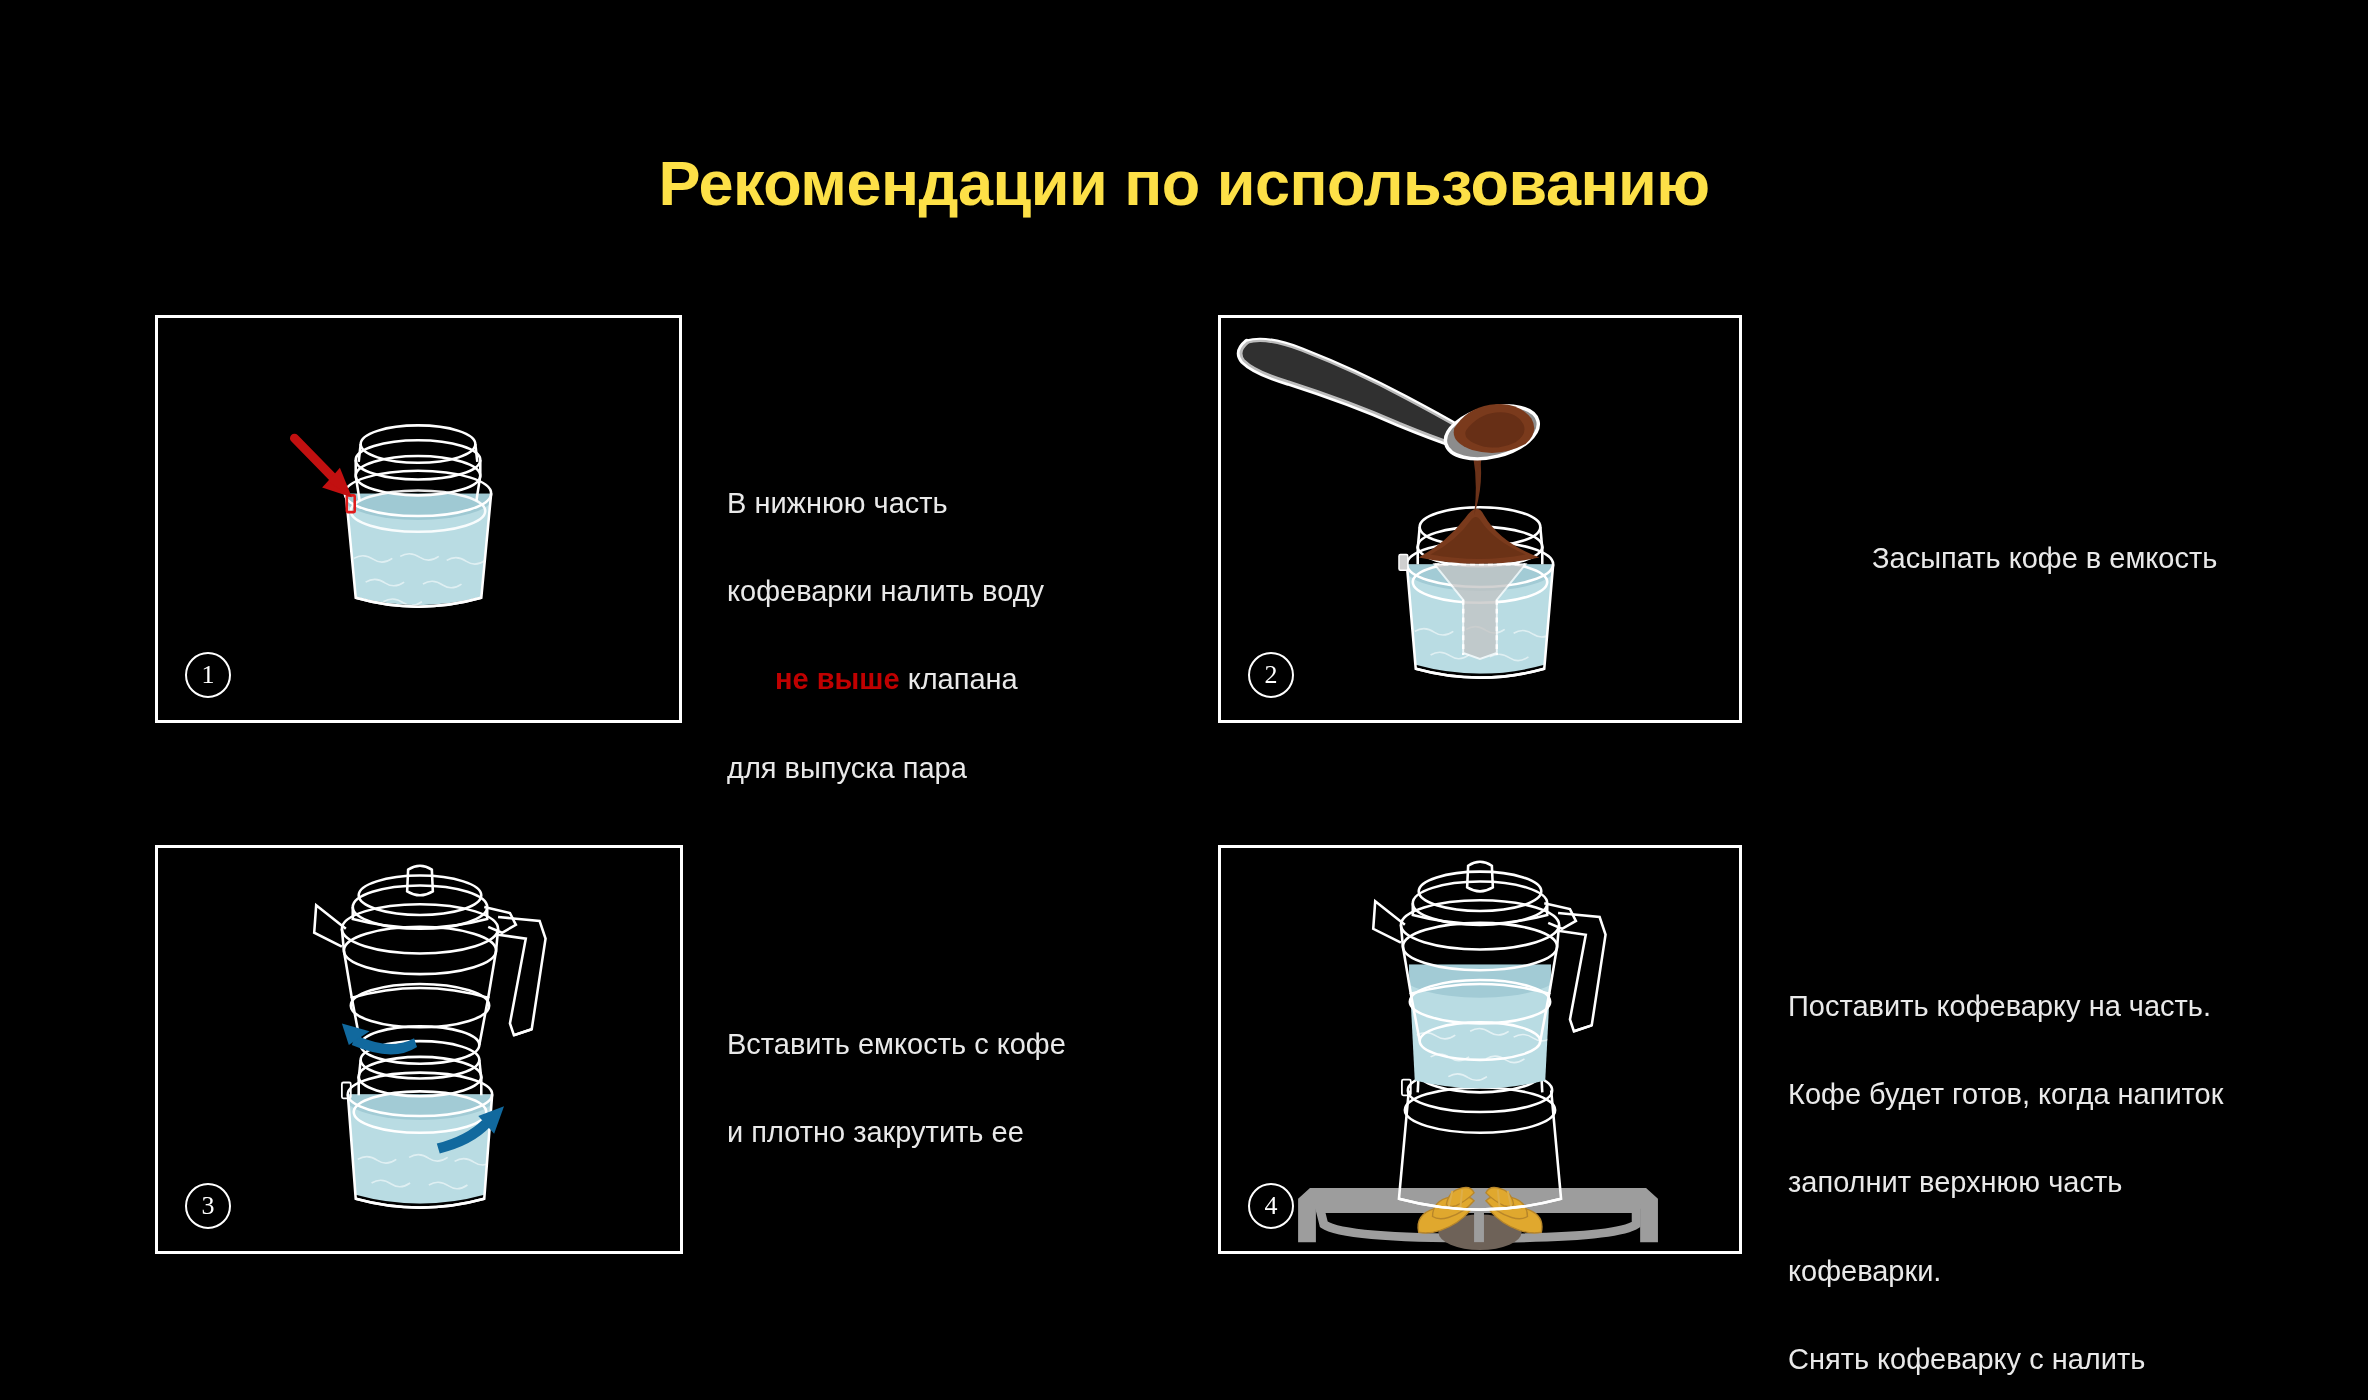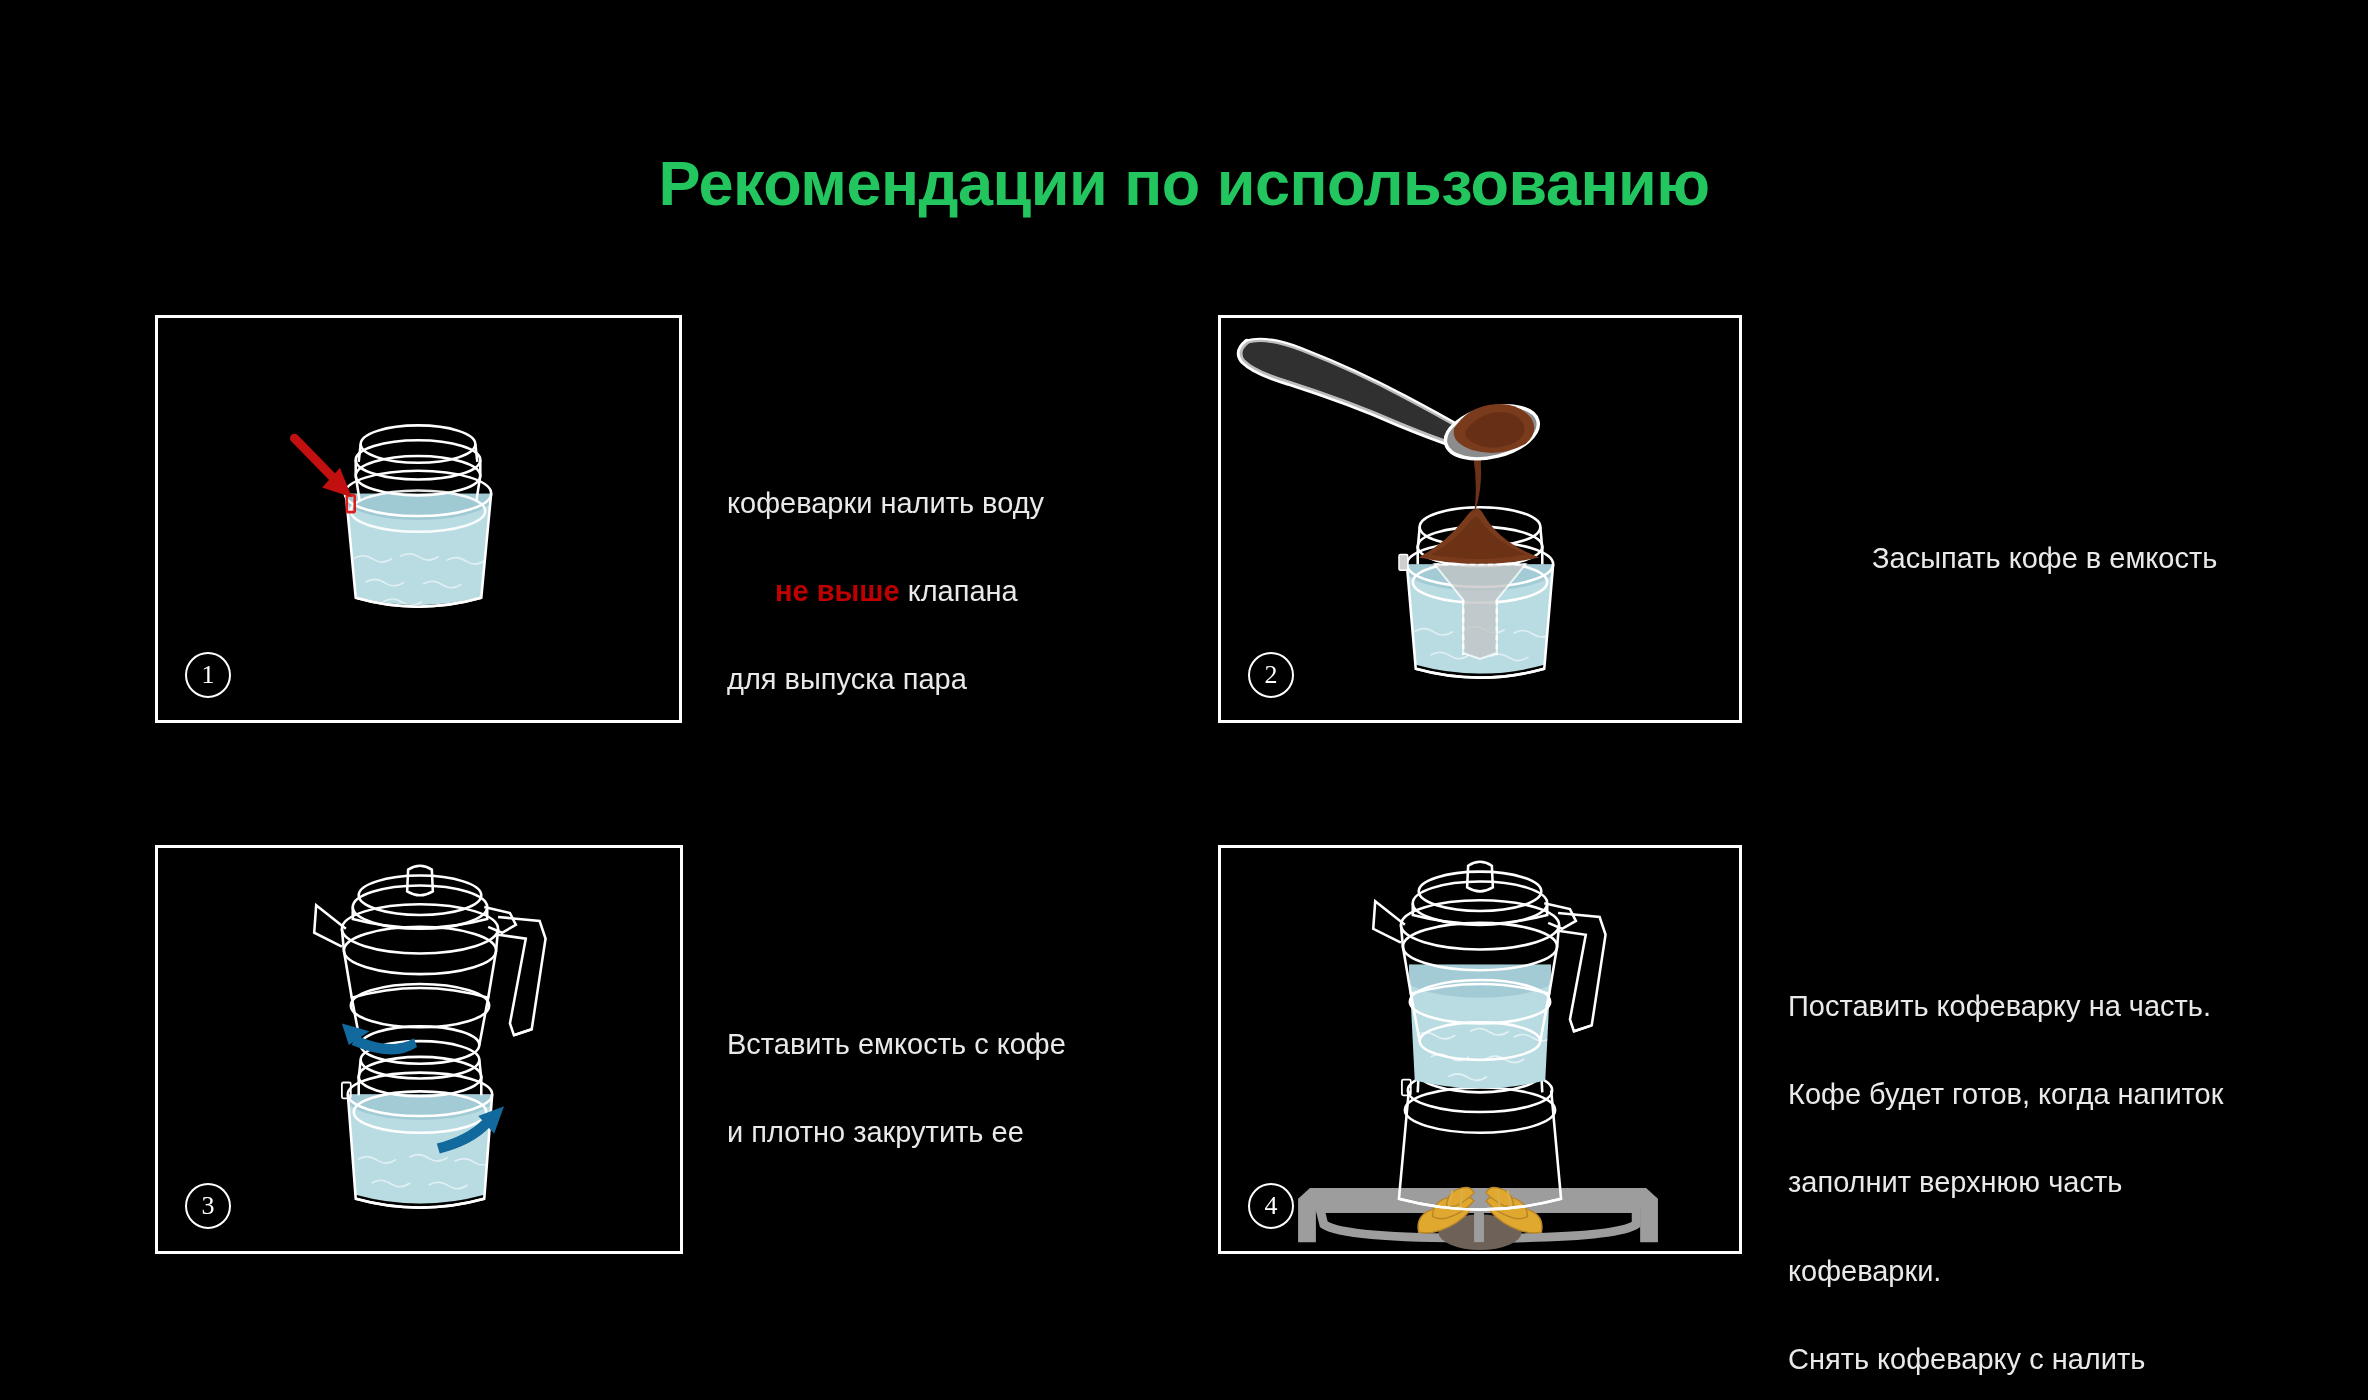--- a/index.html
+++ b/index.html
@@ -20,21 +20,21 @@
   
   #page-title {
     position: absolute;
     left: 0;
     top: 152px;
     width: 2368px;
     text-align: center;
     font-size: 63px;
     font-weight: bold;
     letter-spacing: -0.5px;
-    color: #22c55e;
+    color: #fde047;
     line-height: 1.0;
   }
 
   
   .panel {
     position: absolute;
     border: 3px solid #ffffff;
     background: #000000;
     overflow: hidden;
   }
@@ -378,20 +378,21 @@
       <path d="M 327 56 L 353 62 L 359 74 L 345 82 L 331 76"></path>
       <path d="M 341 66 L 383 70 L 389 88 L 375 180 L 357 186 L 353 174 L 369 88 L 341 84"></path>
       <path d="M 375 180 L 357 186"></path>
     </g>
   </svg>
 
   <div class="step-badge">4</div>
 </div>
 
 <div class="caption" id="caption-1">
+  <span class="cap-line">В нижнюю часть</span>
   <span class="cap-line">кофеварки налить воду</span>
   <span class="cap-line"><span class="emph">не выше</span><span> клапана</span></span>
   <span class="cap-line">для выпуска пара</span>
 </div>
 
 <div class="caption" id="caption-2">
   <span class="cap-line">Засыпать кофе в емкость</span>
 </div>
 
 <div class="caption" id="caption-3">

